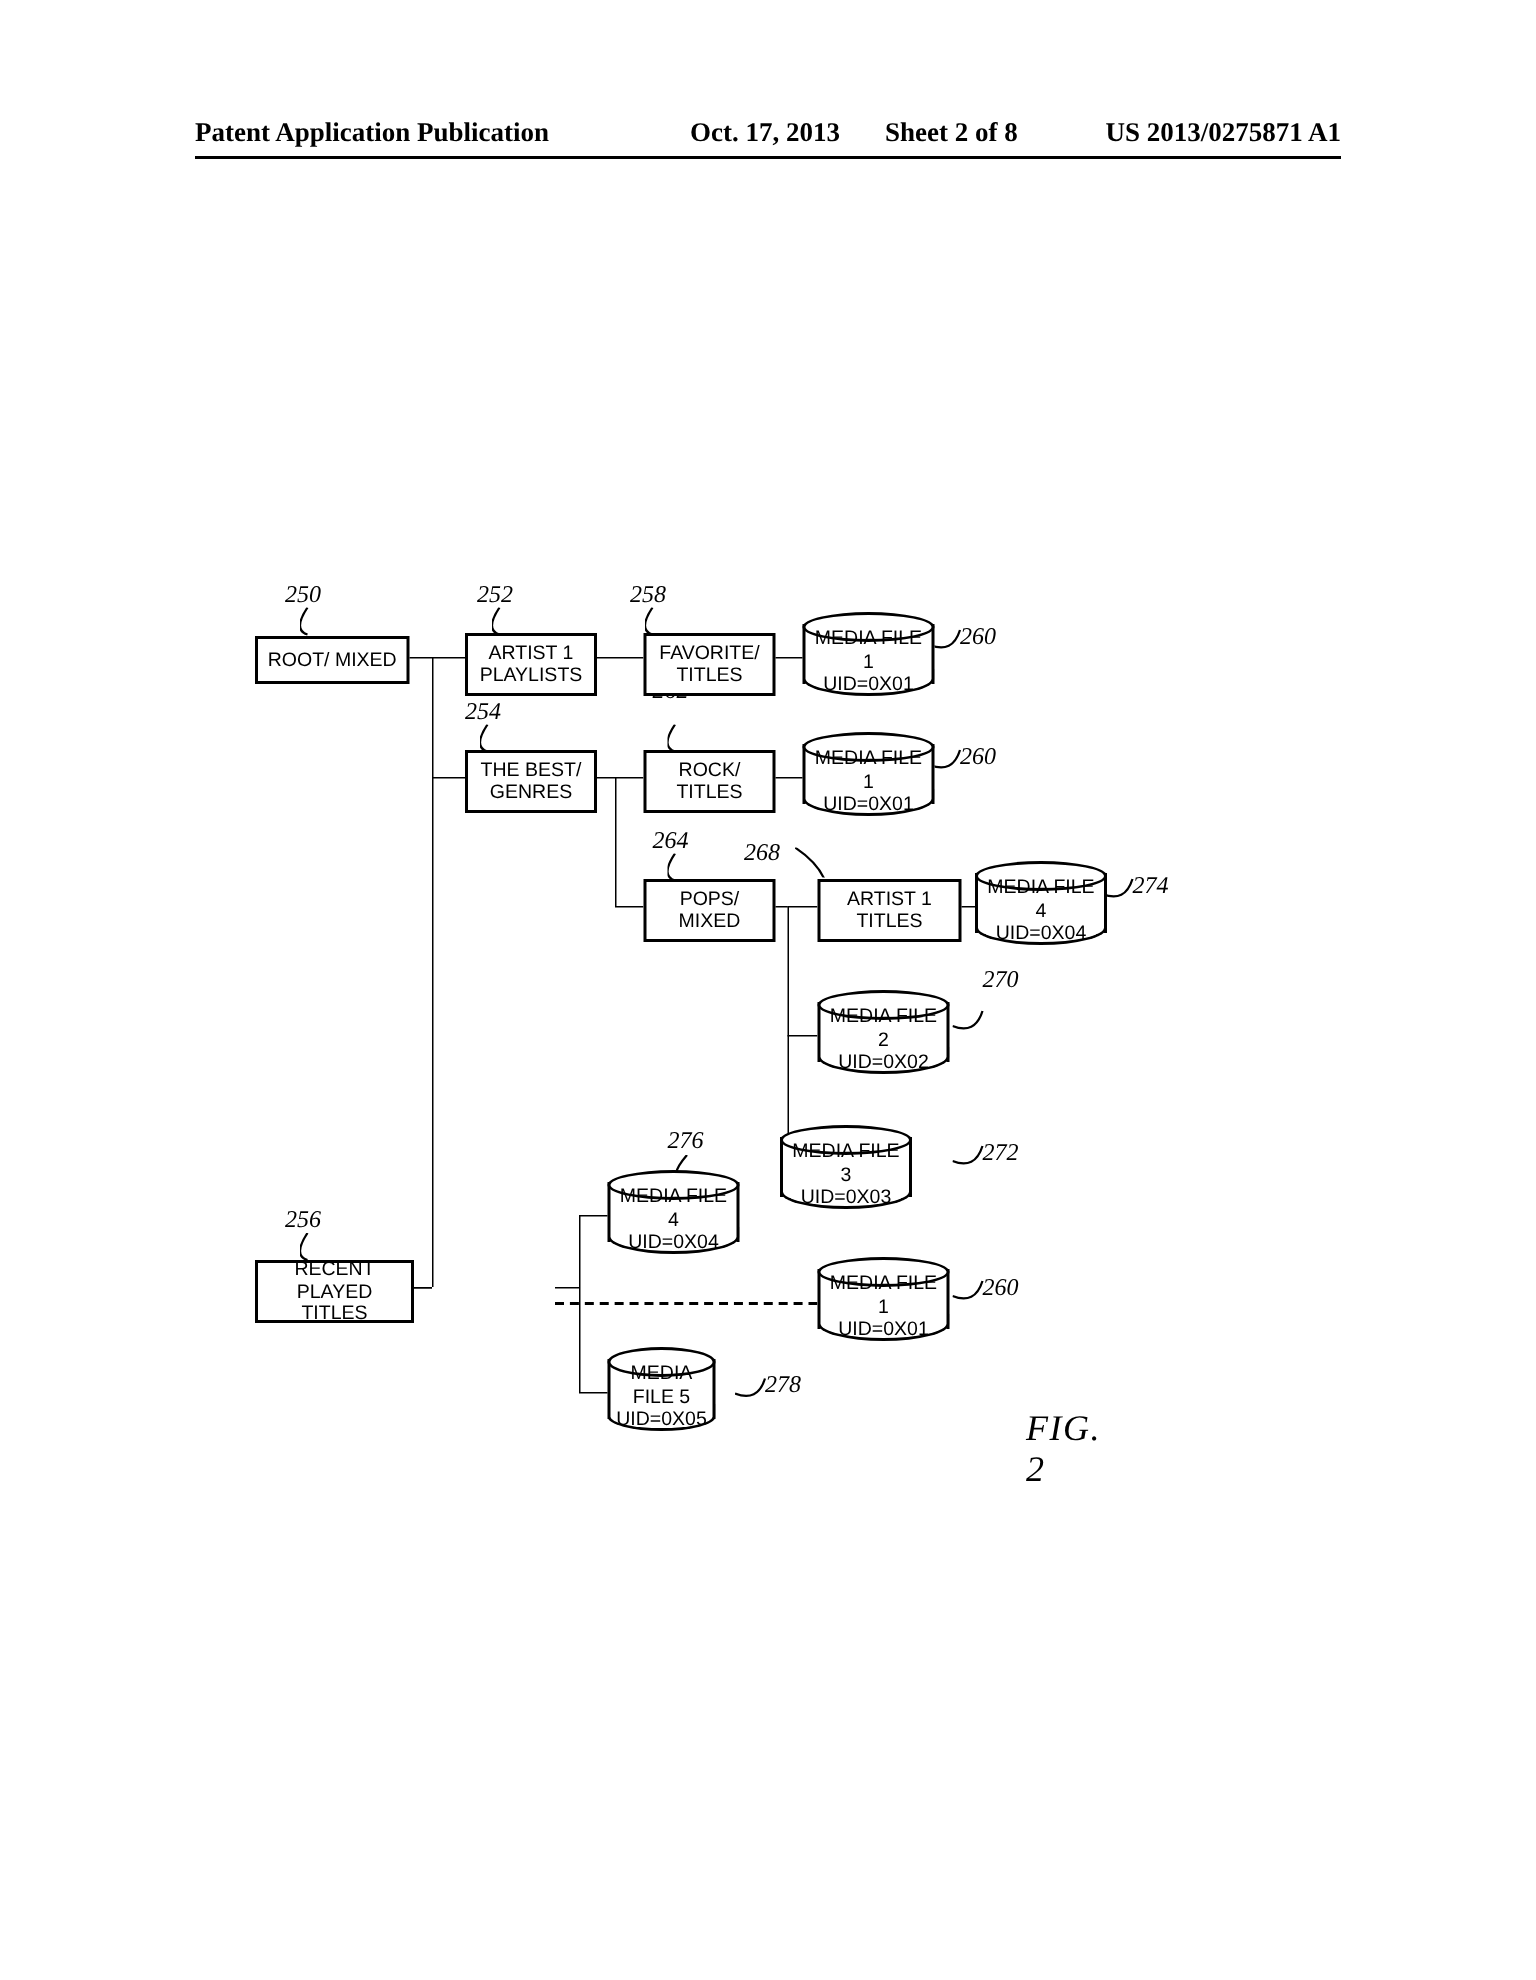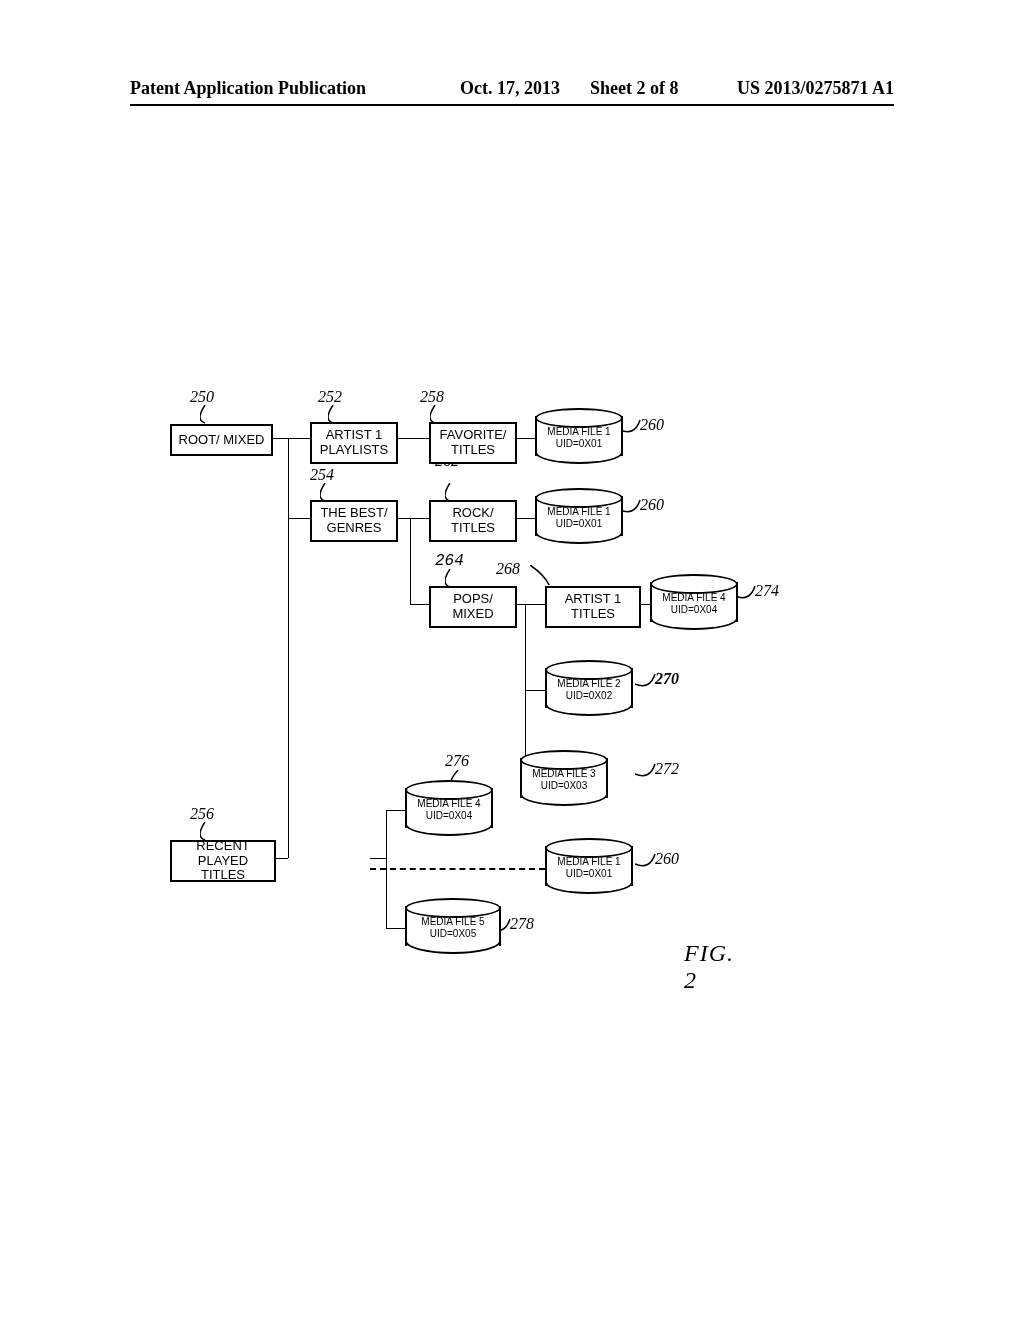--- a/index.html
+++ b/index.html
@@ -52,21 +52,21 @@
   }
 
   .refnum {
     position:absolute;
     font-style: italic;
     font-size:16px;
   }
 
   .cyl {
     position:absolute;
-    font-size:10px;
+    font-size:13px;
     text-align:center;
   }
   .cyl .body {
     position:absolute;
     left:0; right:0; top:8px; bottom:8px;
     border-left:2px solid #000;
     border-right:2px solid #000;
     background:#fff;
   }
   .cyl .top {
@@ -148,21 +148,21 @@
     <div class="refnum" style="left:420px; top:388px;">258</div>
     <svg style="position:absolute; left:430px; top:405px;" width="30" height="20">
         <path d="M5 0 Q -5 15 5 18" stroke="#000" fill="none" stroke-width="1.5"></path>
       </svg>
 
     <div class="refnum" style="left:435px; top:452px;">262</div>
     <svg style="position:absolute; left:445px; top:483px;" width="30" height="20">
         <path d="M5 0 Q -5 15 5 18" stroke="#000" fill="none" stroke-width="1.5"></path>
       </svg>
 
-    <div class="refnum" style="left:435px; top:552px;font-family:Liberation Mono, monospace;">264</div>
+    <div class="refnum" style="left:435px; top:552px;">264</div>
     <svg style="position:absolute; left:445px; top:569px;" width="30" height="20">
         <path d="M5 0 Q -5 15 5 18" stroke="#000" fill="none" stroke-width="1.5"></path>
       </svg>
 
     <div class="refnum" style="left:496px; top:560px;">268</div>
     <svg style="position:absolute; left:530px; top:565px;" width="30" height="20">
         <path d="M0 0 Q 15 10 20 22" stroke="#000" fill="none" stroke-width="1.5"></path>
       </svg>
 
     <div class="refnum" style="left:640px; top:416px;">260</div>
@@ -173,21 +173,21 @@
     <div class="refnum" style="left:640px; top:496px;">260</div>
     <svg style="position:absolute; left:620px; top:498px;" width="30" height="20">
         <path d="M0 12 Q 15 18 20 2" stroke="#000" fill="none" stroke-width="1.5"></path>
       </svg>
 
     <div class="refnum" style="left:755px; top:582px;">274</div>
     <svg style="position:absolute; left:735px; top:584px;" width="30" height="20">
         <path d="M0 12 Q 15 18 20 2" stroke="#000" fill="none" stroke-width="1.5"></path>
       </svg>
 
-    <div class="refnum" style="left:655px; top:670px;font-weight:bold;">270</div>
+    <div class="refnum" style="left:655px; top:645px;">270</div>
     <svg style="position:absolute; left:635px; top:672px;" width="30" height="20">
         <path d="M0 12 Q 15 18 20 2" stroke="#000" fill="none" stroke-width="1.5"></path>
       </svg>
 
     <div class="refnum" style="left:655px; top:760px;">272</div>
     <svg style="position:absolute; left:635px; top:762px;" width="30" height="20">
         <path d="M0 12 Q 15 18 20 2" stroke="#000" fill="none" stroke-width="1.5"></path>
       </svg>
 
     <div class="refnum" style="left:445px; top:752px;">276</div>
@@ -332,21 +332,21 @@
       <div class="label"><span>MEDIA FILE 4</span><br><span>UID=0X04</span></div>
     </div>
 
     <div class="cyl" style="left:545px; top:838px; width:88px; height:56px;">
       <div class="body"></div>
         <div class="bot"></div>
         <div class="top"></div>
       <div class="label"><span>MEDIA FILE 1</span><br><span>UID=0X01</span></div>
     </div>
 
-    <div class="cyl" style="left:405px; top:898px; width:96px; height:56px;">
+    <div class="cyl" style="left:405px; top:898px; width:72px; height:56px;">
       <div class="body"></div>
         <div class="bot"></div>
         <div class="top"></div>
       <div class="label"><span>MEDIA FILE 5</span><br><span>UID=0X05</span></div>
     </div>
 
     <div class="figcaption" style="left:640px; top:940px;margin-left:44px;">FIG. 2</div>
 
   </div>
 

